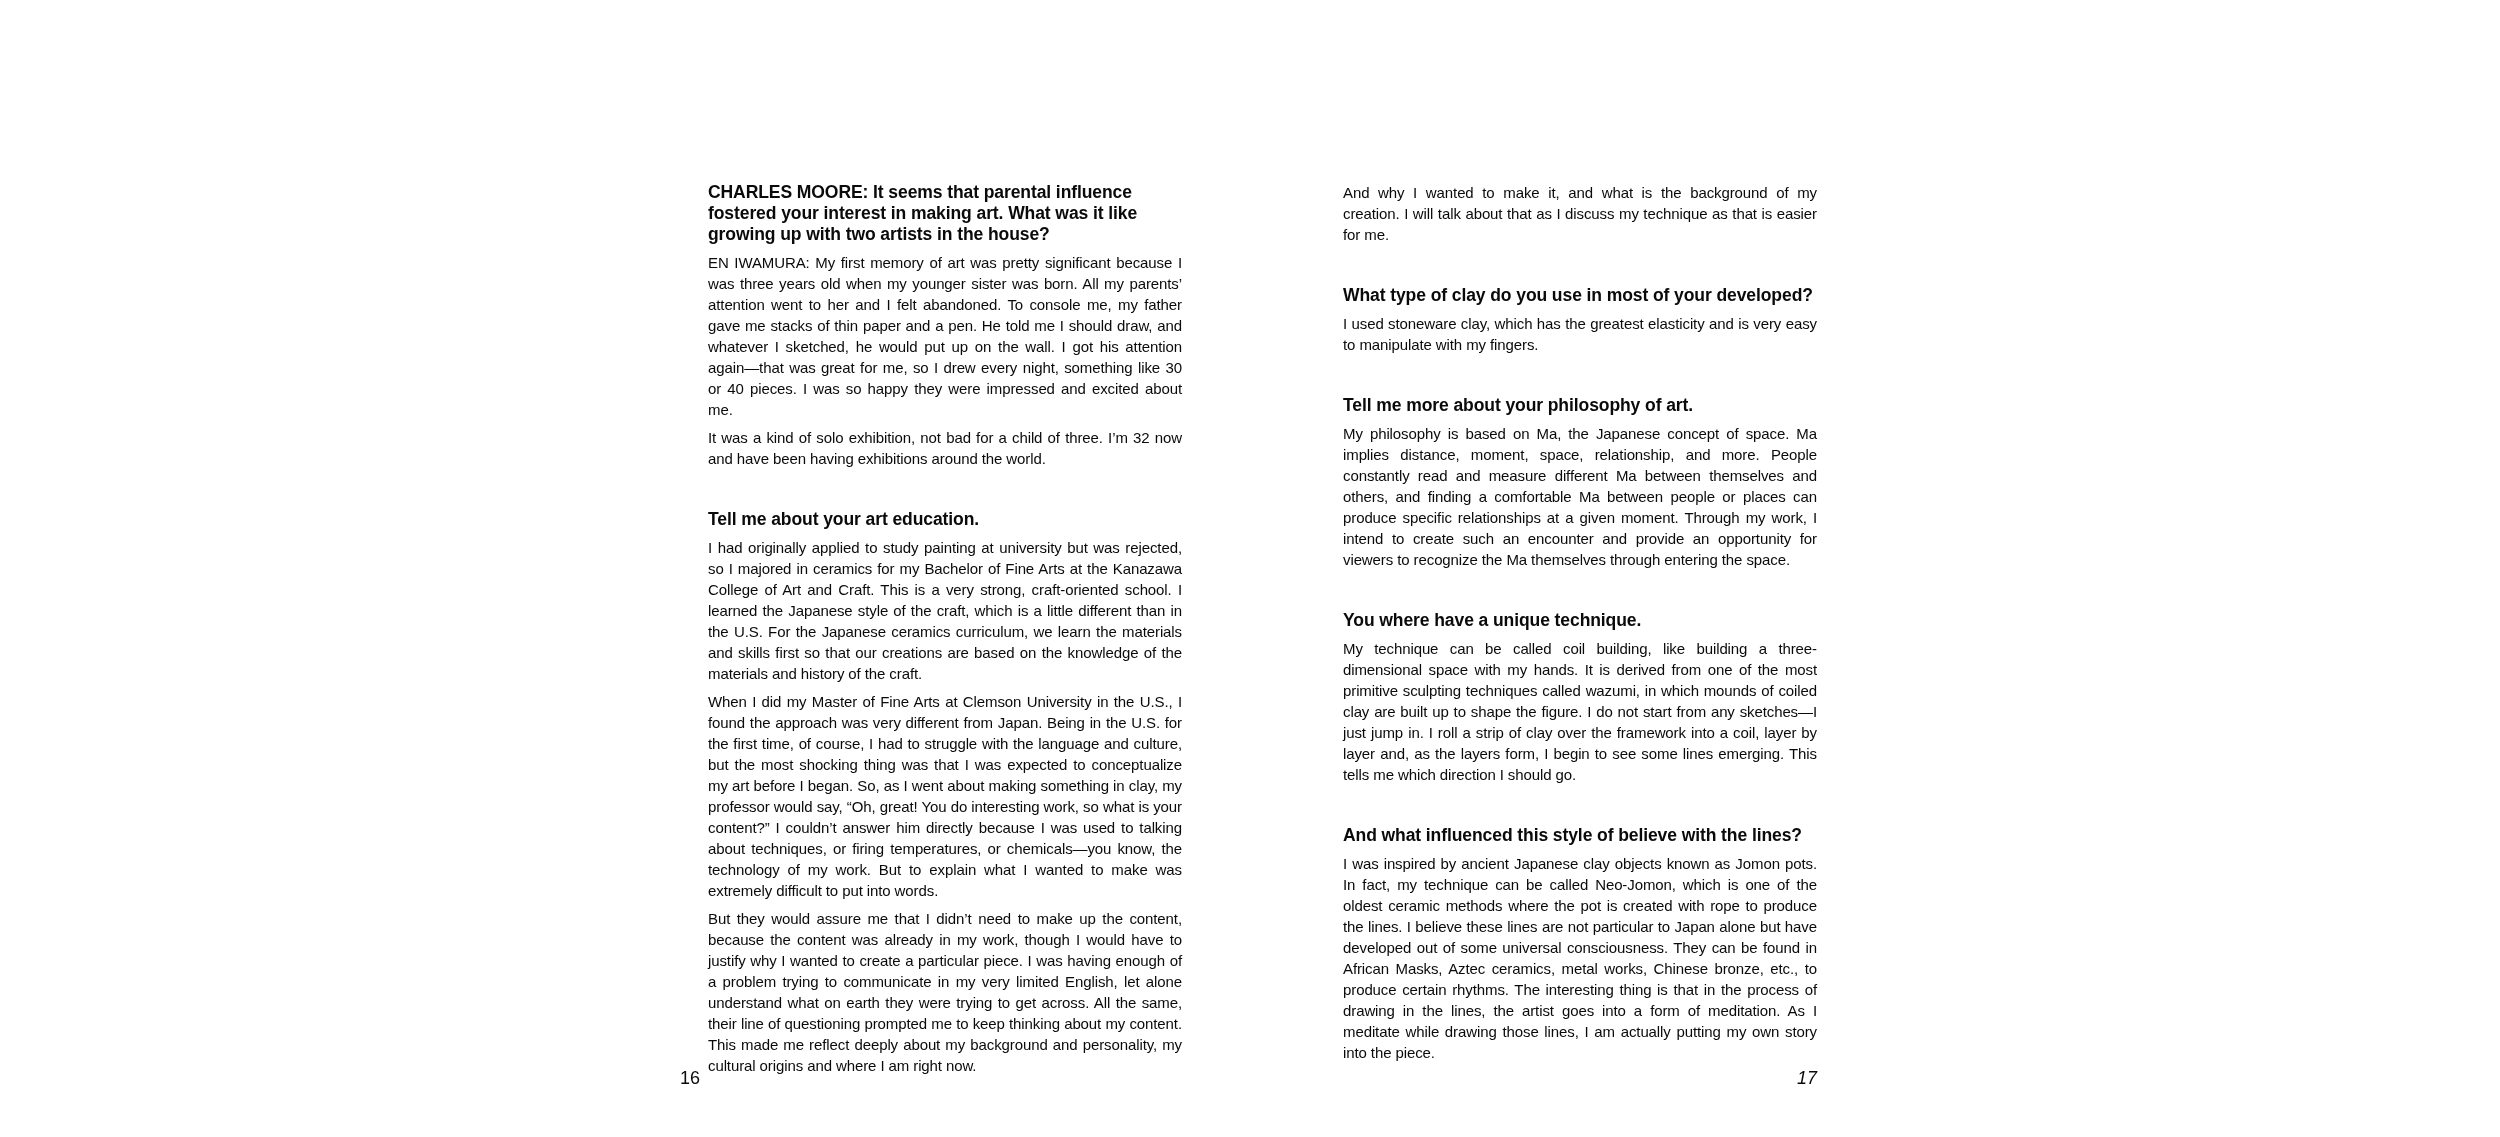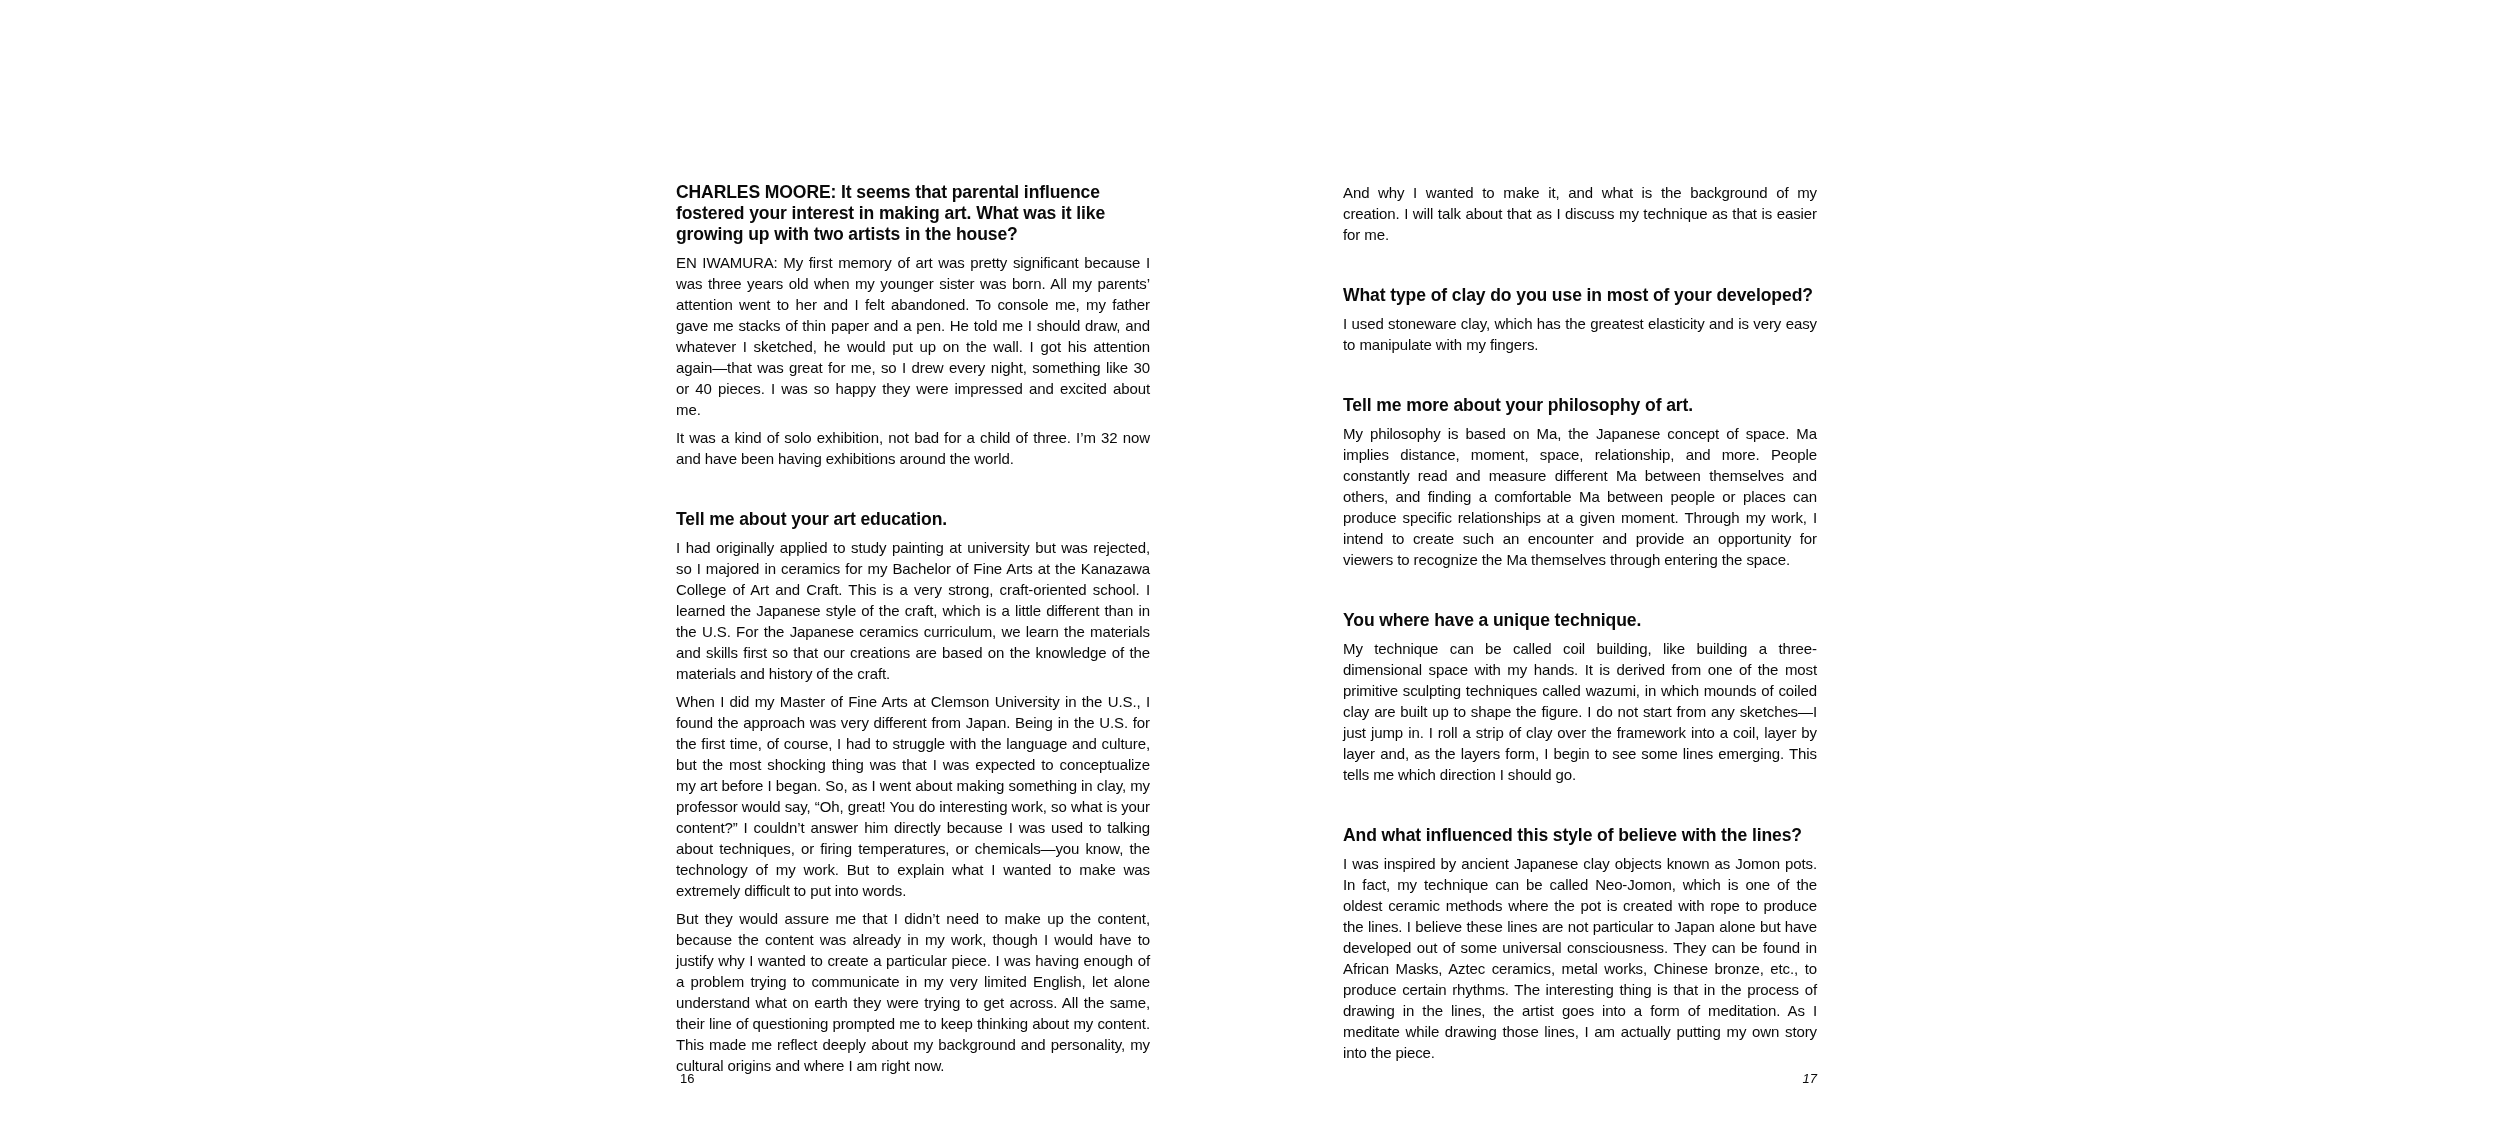--- a/index.html
+++ b/index.html
@@ -17,39 +17,39 @@
     color: #0a0a0a;
   }
   .page-column {
     position: absolute;
     top: 182px;
     width: 474px;
     font-size: 15px;
     line-height: 21px;
     letter-spacing: -0.1px;
   }
-  .col-left  { left: 676px; }
+  .col-left  { left: 708px; }
   .col-right { left: 1343px; }
 
   .question {
     font-weight: bold;
     margin: 40px 0 7px 0;
     text-align: left;
   }
   .question:first-child { margin-top: 0; }
   .answer {
     font-weight: normal;
     margin: 0 0 7px 0;
     text-align: justify;
   }
   .page-number {
     position: absolute;
     top: 1068px;
     width: 474px;
-    font-size: 13px;
+    font-size: 18px;
     line-height: 21px;
   }
   .pn-left  { left: 680px;  text-align: left; }
   .pn-right { left: 1343px; text-align: right; font-style: italic; }
 </style>
 </head>
 <body>
 
 <div class="spread">
 

